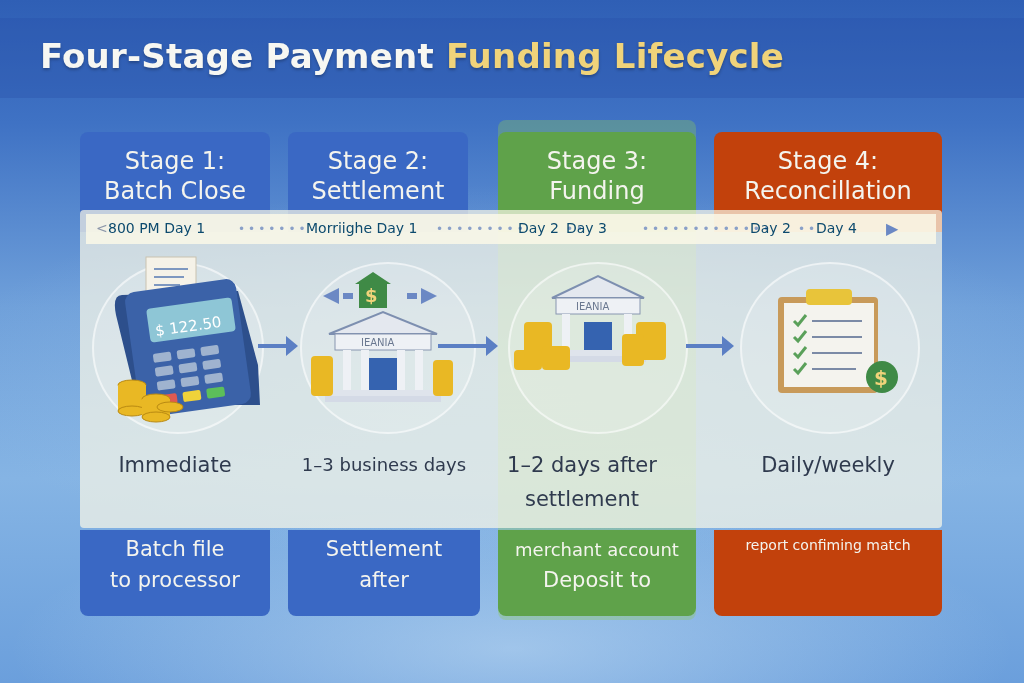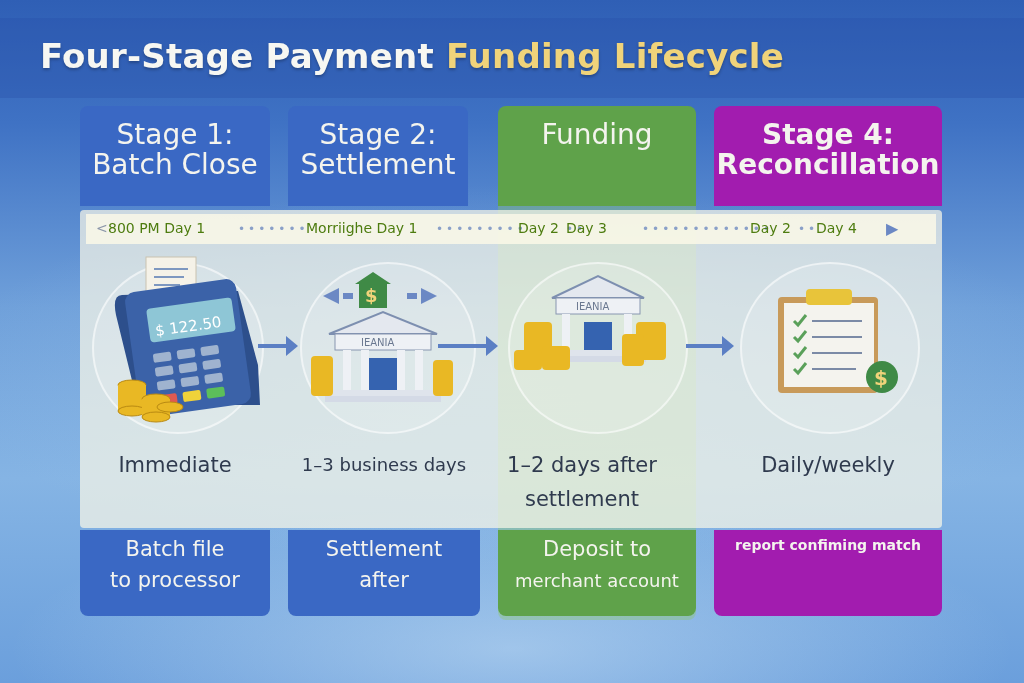--- a/index.html
+++ b/index.html
@@ -23,41 +23,41 @@
   .title .hl { color:#f0d37a; }
 
   .panel {
     position:absolute; left:80px; top:210px; width:862px; height:318px;
     background:rgba(248,246,232,0.72); border-radius:4px;
   }
   .col-tint {
     position:absolute; top:120px; height:500px; border-radius:8px;
   }
   .stage-head {
-    position:absolute; top:106px; height:100px; border-radius:8px 8px 0 0;
-    color:#f4f4ee; text-align:center; font-size:28px; line-height:30px;
+    position:absolute; top:132px; height:100px; border-radius:8px 8px 0 0;
+    color:#f4f4ee; text-align:center; font-size:24px; line-height:30px;
     box-sizing:border-box; padding-top:14px;
   }
   .stage-foot {
     position:absolute; top:530px; height:86px; border-radius:0 0 8px 8px;
     color:#f4f4ee; text-align:center; font-size:21px; line-height:31px;
     box-sizing:border-box; padding-top:4px;
   }
   .stage-foot .small { font-size:14px; display:block; line-height:22px; }
   .blue { background:#3a68c4; }
   .green { background:#5fa24a; }
-  .slate { background:#a21caf;font-weight:bold; }
+  .slate { background:#c2410c; }
   .tint-green { background:rgba(140,200,90,0.35); }
 
   .timeline {
     position:absolute; left:86px; top:214px; width:850px; height:30px;
     background:rgba(250,248,232,0.85);
   }
   .tl-label {
-    position:absolute; top:6px; font-size:14px; color:#4d7c0f; white-space:nowrap;
+    position:absolute; top:6px; font-size:14px; color:#0c4a6e; white-space:nowrap;
   }
   .tl-dots {
     position:absolute; top:8px; font-size:12px; color:#8aa0c8; letter-spacing:3px; white-space:nowrap;
   }
   .tl-end { position:absolute; top:5px; font-size:16px; color:#6b88c4; }
 
   .timing {
     position:absolute; top:448px; text-align:center; color:#2f3a4e; font-size:21px; line-height:34px;
   }
   .timing.small { font-size:18px; }
@@ -89,20 +89,21 @@
 
 <div class="stage-head blue" style="left:80px;width:190px;">
   <div>Stage 1:</div>
   <div>Batch Close</div>
 </div>
 <div class="stage-head blue" style="left:288px;width:180px;">
   <div>Stage 2:</div>
   <div>Settlement</div>
 </div>
 <div class="stage-head green" style="left:498px;width:198px;">
+  <div>Stage 3:</div>
   <div>Funding</div>
 </div>
 <div class="stage-head slate" style="left:714px;width:228px;">
   <div>Stage 4:</div>
   <div>Reconcillation</div>
 </div>
 
 <div class="panel"></div>
 
 <div class="timeline">
@@ -237,18 +238,18 @@
 
 <div class="stage-foot blue" style="left:80px;width:190px;">
   <div>Batch file</div>
   <div>to processor</div>
 </div>
 <div class="stage-foot blue" style="left:288px;width:192px;">
   <div>Settlement</div>
   <div>after</div>
 </div>
 <div class="stage-foot green" style="left:498px;width:198px;">
+  <div style="font-size:18px;">merchant account</div>
   <div>Deposit to</div>
-  <div style="font-size:18px;">merchant account</div>
 </div>
 <div class="stage-foot slate" style="left:714px;width:228px;">
   <span class="small">report confiming match</span>
 </div>
 
 </body></html>

